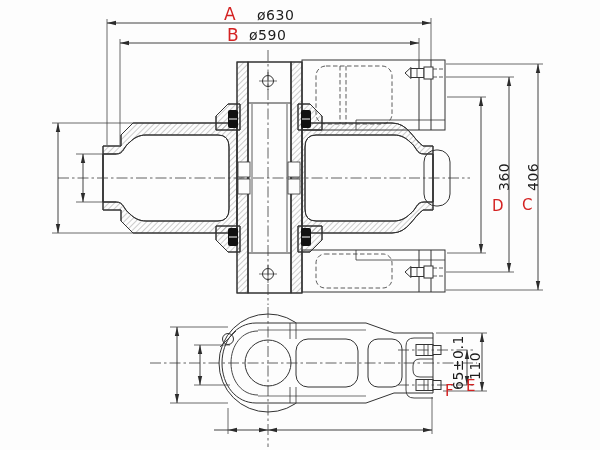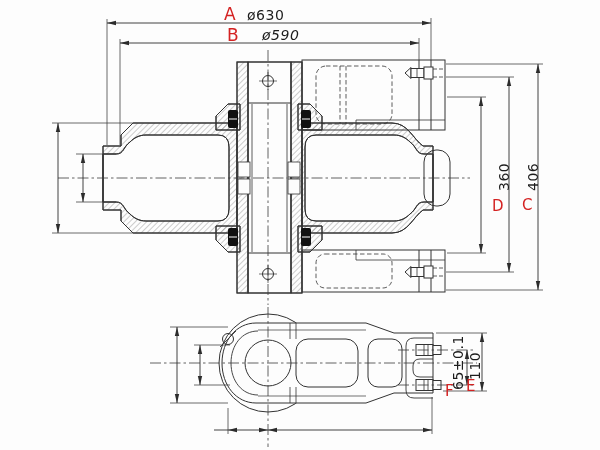--- a/index.html
+++ b/index.html
@@ -239,24 +239,24 @@
     <polygon points="467,350 464.8,359 469.2,359"></polygon>
         <polygon points="467,385 464.8,376 469.2,376"></polygon>
     <polygon points="228,430 237,427.8 237,432.2"></polygon>
     <polygon points="268,430 259,427.8 259,432.2"></polygon>
         <polygon points="268,430 277,427.8 277,432.2"></polygon>
     <polygon points="432,430 423,427.8 423,432.2"></polygon>
   </g>
 </svg>
 
   <span class="dimlbl" style="left:224px;top:6px;">A</span>
-  <span class="dimtxt" style="left:247px;top:8px;text-align:right;">ø630</span>
+  <span class="dimtxt" style="left:257px;top:8px;text-align:right;">ø630</span>
 
   <span class="dimlbl" style="left:227px;top:27px;">B</span>
-  <span class="dimtxt" style="left:262px;top:28px;font-style:italic;">ø590</span>
+  <span class="dimtxt" style="left:249px;top:28px;">ø590</span>
 
   <span class="dimtxt rot" style="left:526px;top:191px;">406</span>
   <span class="dimlbl sm" style="left:522px;top:198px;">C</span>
 
   <span class="dimtxt rot" style="left:497px;top:191px;">360</span>
   <span class="dimlbl sm" style="left:492px;top:199px;">D</span>
 
   <span class="dimtxt rot" style="left:468px;top:380px;">110</span>
   <span class="dimlbl sm" style="left:466px;top:379px;">E</span>
 

